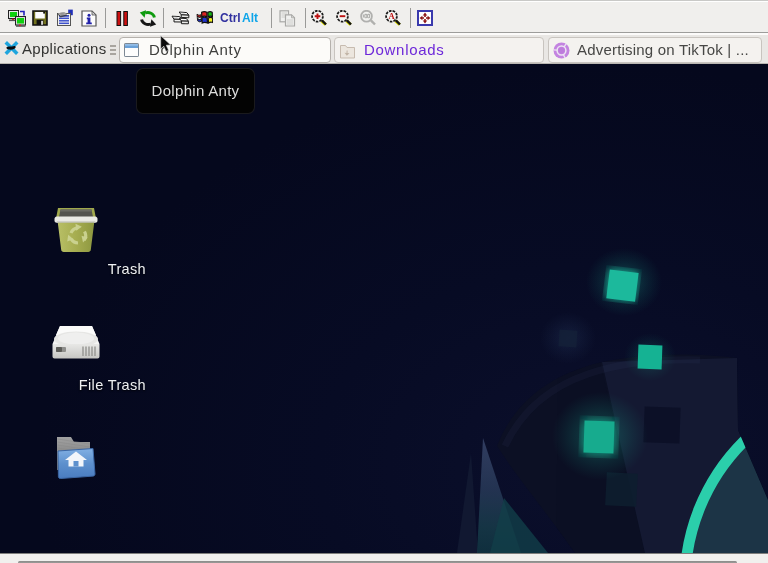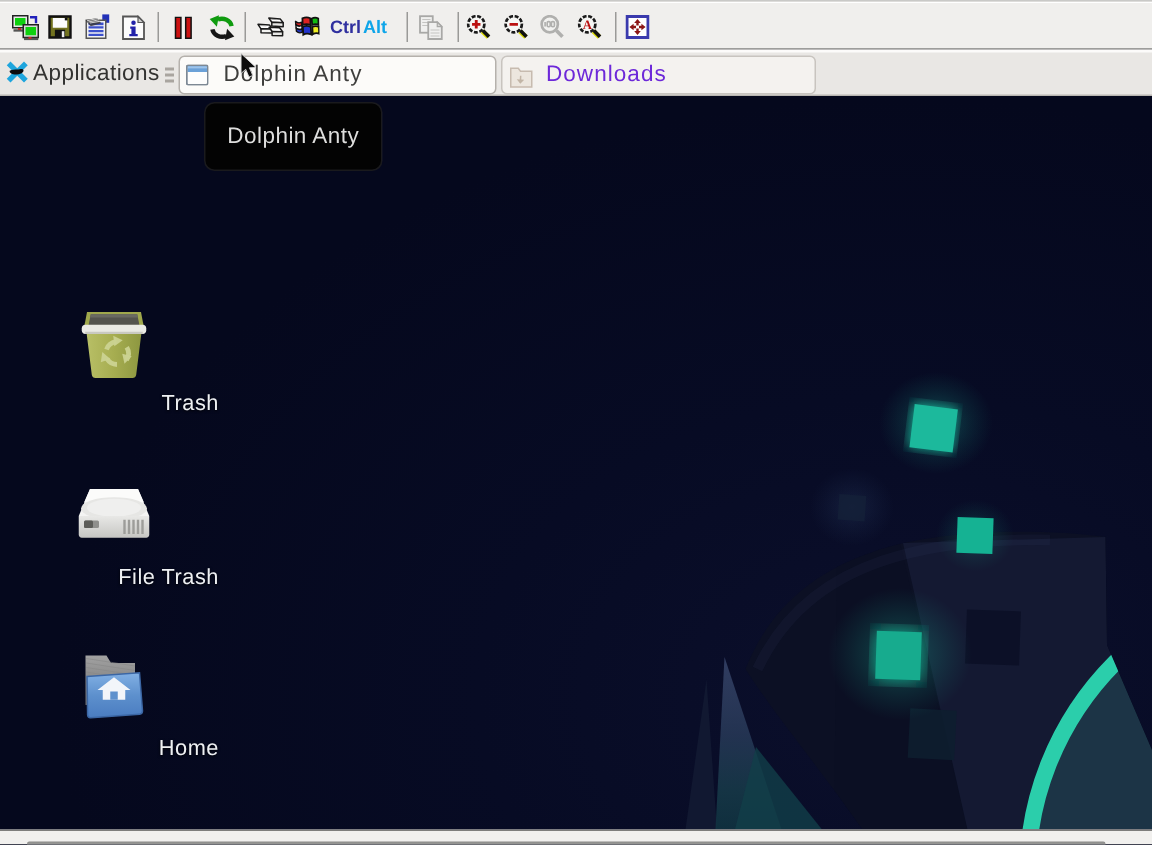--- a/index.html
+++ b/index.html
@@ -192,20 +192,31 @@
   </div>
 
   <div class="wbtn norm" style="left:334px;width:210px;">
     <svg class="abs" style="left:4px;top:4px" width="17" height="18" viewBox="0 0 17 18">
       <path d="M1.5,3.5 L6.5,3.5 L8,5.5 L15.5,5.5 L15.5,16 L1.5,16 Z" fill="#ece6de" stroke="#c7bbaf" stroke-width="1"></path>
       <path d="M8.5,8.5 L8.5,11 L10.5,11 L8,13.8 L5.5,11 L7.5,11 L7.5,8.5 Z" fill="#c2b5a6" transform="rotate(3 8 11)"></path>
     </svg>
     <span class="txt" style="color:#6d28d9">Downloads</span>
   </div>
 
+  <div class="wbtn norm" style="left:548px;width:214px;">
+    <svg class="abs" style="left:4px;top:4px" width="17" height="17" viewBox="0 0 17 17">
+      <circle cx="8.5" cy="8.5" r="8" fill="#c383e0"></circle>
+      <circle cx="8.5" cy="8.5" r="4.4" fill="none" stroke="#ece4f2" stroke-width="1.5"></circle>
+      <circle cx="8.5" cy="8.5" r="3" fill="#bd7cdc"></circle>
+      <line x1="10.9" y1="5.1" x2="13.3" y2="1.6" stroke="#ece4f2" stroke-width="1.3"></line>
+      <line x1="4.3" y1="8.1" x2="0.2" y2="7.8" stroke="#ece4f2" stroke-width="1.3"></line>
+      <line x1="10.3" y1="12.3" x2="12.1" y2="16.1" stroke="#ece4f2" stroke-width="1.3"></line>
+    </svg>
+    <span class="txt" style="color:#474745;left:28px;letter-spacing:0.2px">Advertising on TikTok | ...</span>
+  </div>
 </div>
 
 <div id="desktop" class="abs">
 
   <svg class="abs" style="left:0;top:0" width="768" height="489" viewBox="0 0 768 489">
     <defs>
       <clipPath id="mound">
         <path d="M497,382 C512,344 540,318 582,304 C624,289 690,288 737,294 L738,366 L768,436 L768,489 L575,489 C548,450 518,415 497,382 Z"></path>
       </clipPath>
       <linearGradient id="t1g" x1="0" y1="374" x2="0" y2="489" gradientUnits="userSpaceOnUse">
@@ -329,21 +340,20 @@
         <stop offset="0.5" stop-color="#5d90cd"></stop>
         <stop offset="1" stop-color="#4a7cc0"></stop>
       </linearGradient>
     </defs>
     <path d="M5,3 L19,3 L22,8 L38,8 L38,36 L5,36 Z" fill="url(#hback)"></path>
     <path d="M5.5,5 L38,10 M5.5,8 L38,13 M5.5,11 L38,16 M5.5,14 L30,18" stroke="#888" stroke-width="0.8" opacity="0.6"></path>
     <path d="M6,17 L41,14.5 L43,40 C43,41.1 42.2,42 41.1,42.1 L8.5,44.5 C7.4,44.6 6.5,43.8 6.4,42.7 Z" fill="url(#hfront)" stroke="#3b66a4" stroke-width="1"></path>
     <path d="M24,17.5 L35,26 L31.5,26 L31.5,32.5 L16.5,32.5 L16.5,26 L13,26 Z" fill="#f2f5fa"></path>
     <rect x="21.5" y="27" width="5" height="5.5" fill="#5d90cd"></rect>
   </svg>
-  <div class="dlabel" style="left:6px;top:427px">Home</div>
 </div>
 
 <div id="tooltip" class="abs">
     <span>Dolphin Anty</span>
   </div>
 
 <div id="bstrip" class="abs">
     <div class="bar"></div>
   </div>
 

